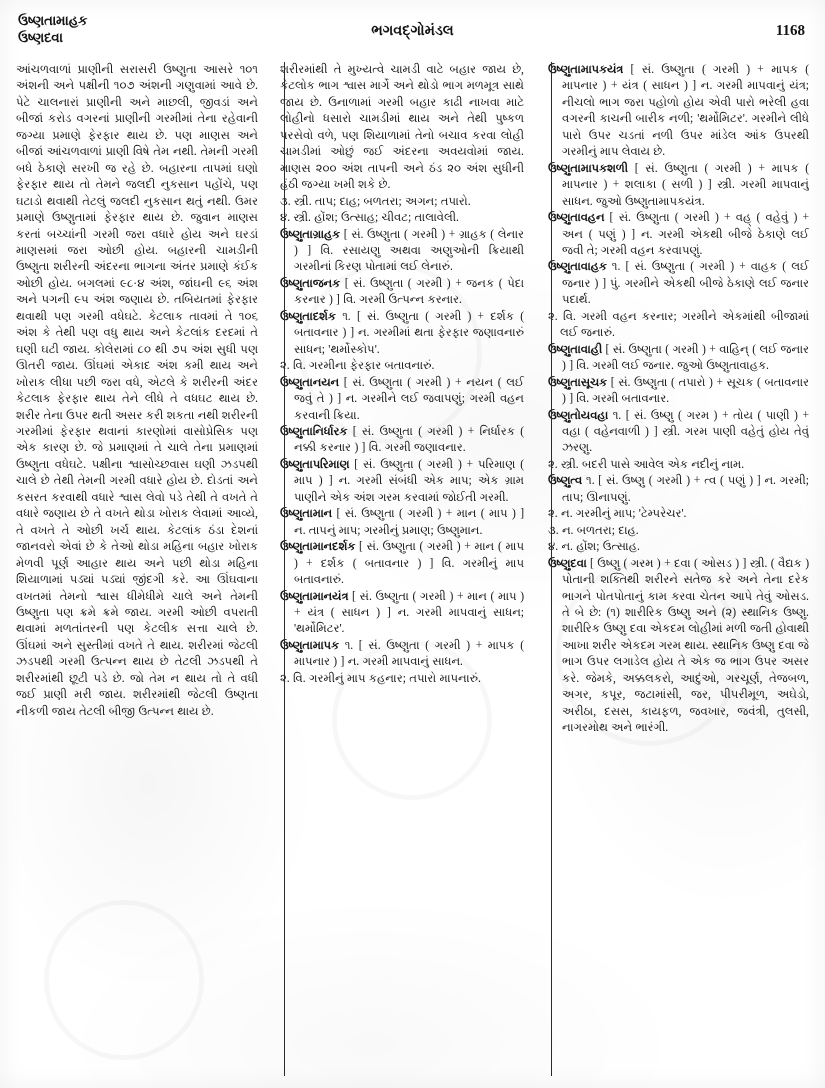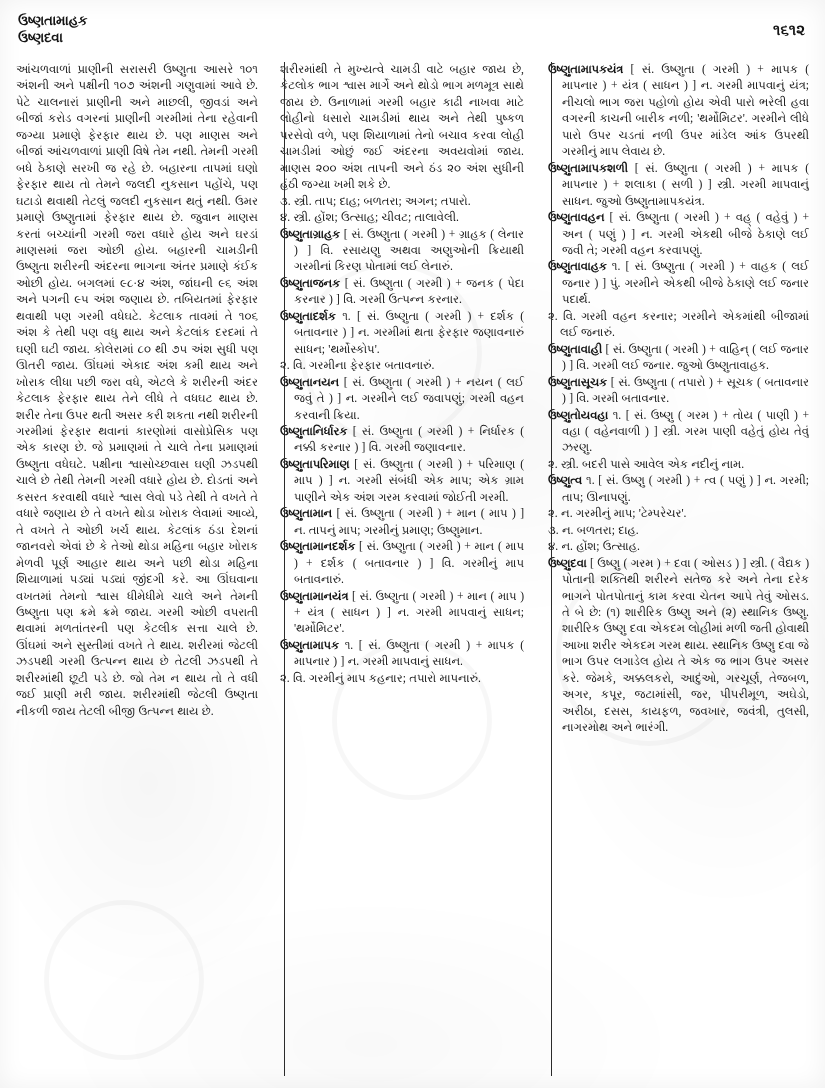--- a/index.html
+++ b/index.html
@@ -151,21 +151,22 @@
   <div class="watermark wm-a"></div>
   <div class="watermark wm-b"></div>
   <div class="watermark wm-c"></div>
   <div class="watermark wm-d"></div>
 
   <div class="header">
     <div class="hdr-left">
       <div>ઉષ્ણતામાહક</div>
       <div>ઉષ્ણદવા</div>
     </div>
-    <div class="hdr-right">૧૬૧૨</div>
+    <div class="hdr-center">ભગવદ્ગોમંડલ</div>
+    <div class="hdr-right">1168</div>
   </div>
 
   <div class="columns">
     <div class="rule rule-1"></div>
     <div class="rule rule-2"></div>
 
     <div class="col col-1">
       <p class="para">આંચળવાળાં પ્રાણીની સરાસરી ઉષ્ણુતા આસરે ૧૦૧ અંશની અને પક્ષીની ૧૦૭ અંશની ગણુવામાં આવે છે. પેટે ચાલનારાં પ્રાણીની અને માછલી, જીવડાં અને બીજાં કરોડ વગરનાં પ્રાણીની ગરમીમાં તેના રહેવાની જગ્યા પ્રમાણે ફેરફાર થાય છે. પણ માણસ અને બીજાં આંચળવાળાં પ્રાણી વિષે તેમ નથી. તેમની ગરમી બધે ઠેકાણે સરખી જ રહે છે. બહારના તાપમાં ઘણો ફેરફાર થાય તો તેમને જલદી નુકસાન પહોંચે, પણ ઘટાડો થવાથી તેટલું જલદી નુકસાન થતું નથી. ઉમર પ્રમાણે ઉષ્ણુતામાં ફેરફાર થાય છે. જુવાન માણસ કરતાં બચ્ચાંની ગરમી જરા વધારે હોય અને ઘરડાં માણસમાં જરા ઓછી હોય. બહારની ચામડીની ઉષ્ણુતા શરીરની અંદરના ભાગના અંતર પ્રમાણે કંઈક ઓછી હોય. બગલમાં ૯૮·૪ અંશ, જાંઘની ૯૬ અંશ અને પગની ૯૫ અંશ જણાય છે. તબિયતમાં ફેરફાર થવાથી પણ ગરમી વધેઘટે. કેટલાક તાવમાં તે ૧૦૬ અંશ કે તેથી પણ વધુ થાય અને કેટલાંક દરદમાં તે ઘણી ઘટી જાય. કોલેરામાં ૮૦ થી ૭૫ અંશ સુધી પણ ઊતરી જાય. ઊંઘમાં એકાદ અંશ કમી થાય અને ખોરાક લીધા પછી જરા વધે, એટલે કે શરીરની અંદર કેટલાક ફેરફાર થાય તેને લીધે તે વધઘટ થાય છે. શરીર તેના ઉપર થતી અસર કરી શકતા નથી શરીરની ગરમીમાં ફેરફાર થવાનાં કારણોમાં વાસોપ્રેસિક પણ એક કારણ છે. જે પ્રમાણમાં તે ચાલે તેના પ્રમાણમાં ઉષ્ણુતા વધેઘટે. પક્ષીના શ્વાસોચ્છવાસ ઘણી ઝડપથી ચાલે છે તેથી તેમની ગરમી વધારે હોય છે. દોડતાં અને કસરત કરવાથી વધારે શ્વાસ લેવો પડે તેથી તે વખતે તે વધારે જણાય છે તે વખતે થોડા ખોરાક લેવામાં આવ્યે, તે વખતે તે ઓછી ખર્ચ થાય. કેટલાંક ઠંડા દેશનાં જાનવરો એવાં છે કે તેઓ થોડા મહિના બહાર ખોરાક મેળવી પૂર્ણ આહાર થાય અને પછી થોડા મહિના શિયાળામાં પડ્યાં પડ્યાં જીંદગી કરે. આ ઊંઘવાના વખતમાં તેમનો શ્વાસ ધીમેધીમે ચાલે અને તેમની ઉષ્ણુતા પણ ક્રમે ક્રમે જાય. ગરમી ઓછી વપરાતી થવામાં મળતાંતરની પણ કેટલીક સત્તા ચાલે છે. ઊંઘમાં અને સુસ્તીમાં વખતે તે થાય. શરીરમાં જેટલી ઝડપથી ગરમી ઉત્પન્ન થાય છે તેટલી ઝડપથી તે શરીરમાંથી છૂટી પડે છે. જો તેમ ન થાય તો તે વધી જઈ પ્રાણી મરી જાય. શરીરમાંથી જેટલી ઉષ્ણતા નીકળી જાય તેટલી બીજી ઉત્પન્ન થાય છે.</p>
     </div>
 

